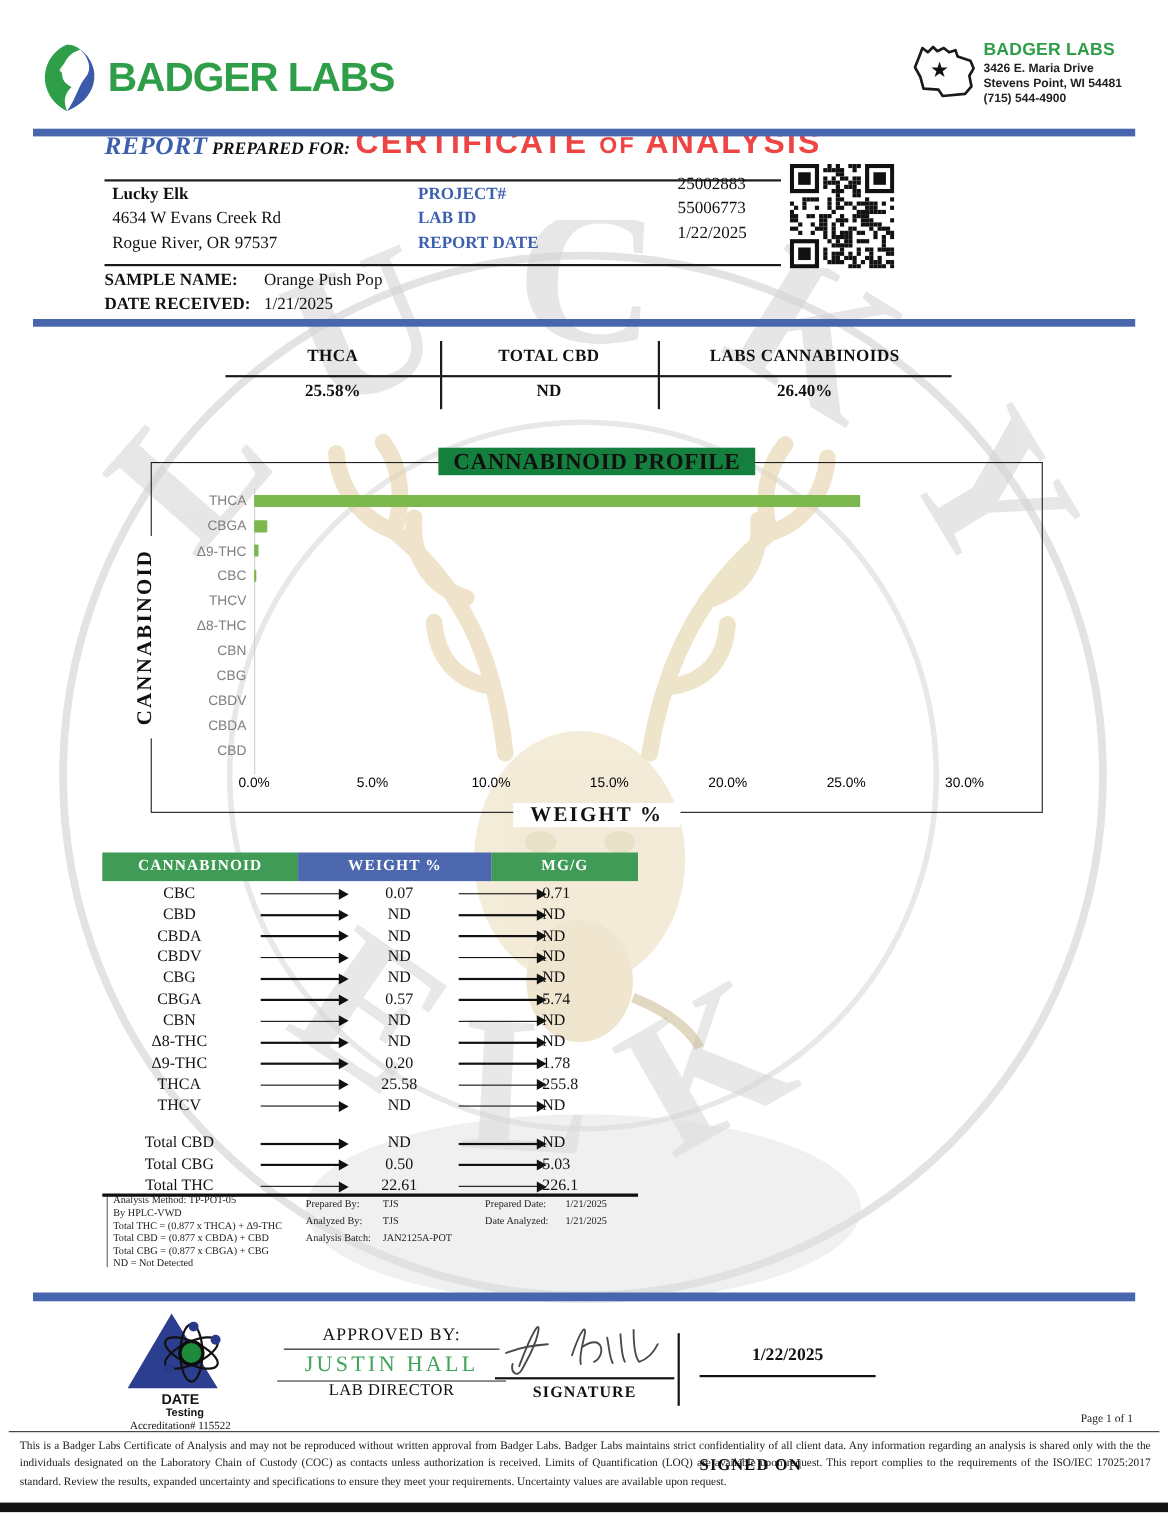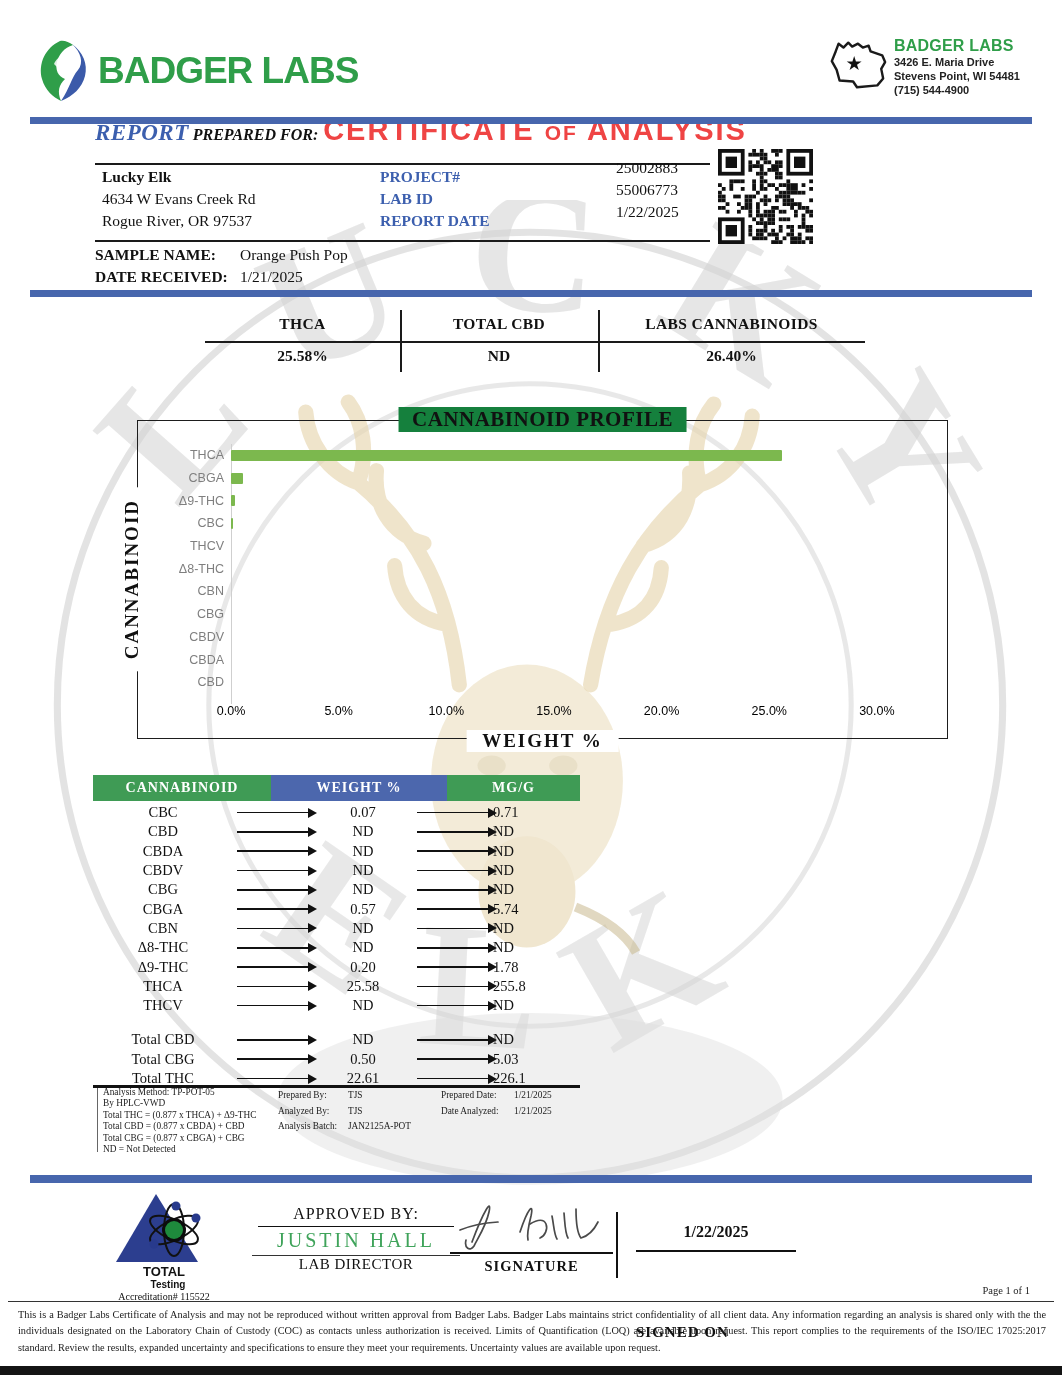--- a/index.html
+++ b/index.html
@@ -668,21 +668,21 @@
       <ellipse rx="26" ry="10" fill="none" stroke="#111" stroke-width="2" transform="rotate(25)"></ellipse>
       <ellipse rx="26" ry="10" fill="none" stroke="#111" stroke-width="2" transform="rotate(-25)"></ellipse>
       <ellipse rx="26" ry="10" fill="none" stroke="#111" stroke-width="2" transform="rotate(90)"></ellipse>
       <circle r="12" fill="#0c0c0c"></circle>
       <circle r="9" fill="#1e8a3c"></circle>
       <circle cx="-20" cy="14" r="4.5" fill="#283a8c"></circle>
       <circle cx="22" cy="-12" r="4.5" fill="#283a8c"></circle>
       <circle cx="2" cy="-24" r="4.5" fill="#283a8c"></circle>
     </g>
   </svg>
-  <div class="abs pjla-name">TOTAL</div>
+  <div class="abs pjla-name">DATE</div>
   <div class="abs pjla-sub">Testing</div>
   <div class="abs pjla-accred">Accreditation# 115522</div>
 
   <div class="abs approved-label">APPROVED BY:</div>
   <div class="abs approver-name">JUSTIN HALL</div>
   <div class="abs approver-title">LAB DIRECTOR</div>
 
   <svg class="abs sig-img" viewBox="0 0 160 58">
     <g stroke="#4a4a4a" stroke-width="1.7" fill="none" stroke-linecap="round">
       <path d="M14,50 C26,18 34,6 31,20 C28,34 20,46 16,54 C12,60 6,56 8,48"></path>

